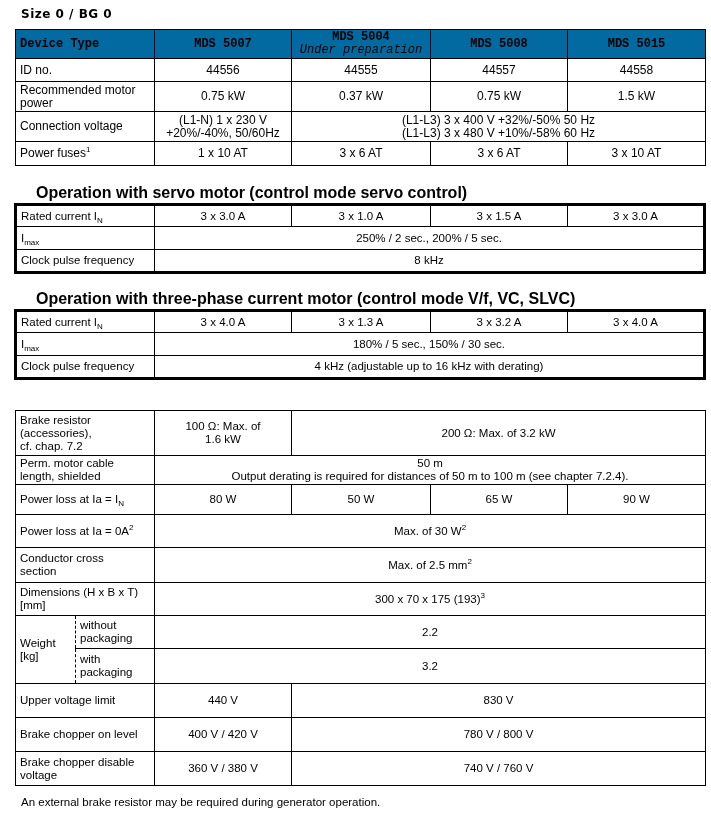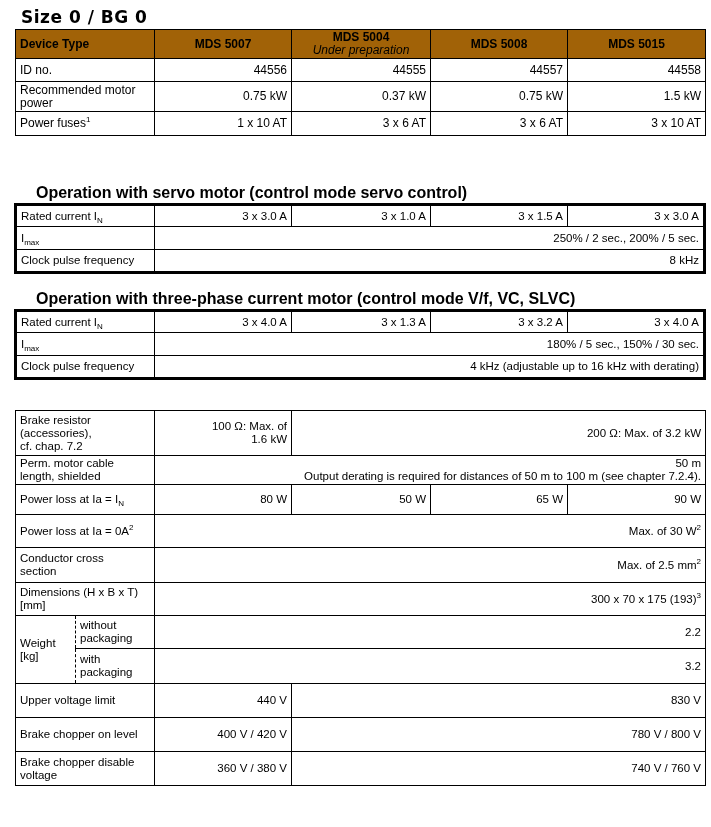--- a/index.html
+++ b/index.html
@@ -1,26 +1,26 @@
 <!DOCTYPE html>
 <html><head>
 <meta charset="utf-8">
 <style>
   html, body { margin:0; padding:0; background:#ffffff; }
   body { width:711px; height:827px; position:relative; overflow:hidden;
          font-family:"Liberation Sans", sans-serif; color:#000; font-size:12px; }
-  .title { position:absolute; left:21px; top:7px; font-weight:bold; font-size:17px;
+  .title { position:absolute; left:21px; top:7px; font-weight:bold; font-size:12px;
            letter-spacing:0.5px; font-family:"DejaVu Sans", sans-serif; }
   .subhead { position:absolute; left:36px; font-weight:bold; font-size:16px; }
   table { position:absolute; border-collapse:collapse; table-layout:fixed; }
   td, th { border:1px solid #000; padding:0 4px; font-size:12px; font-weight:normal;
            vertical-align:middle; line-height:13px; }
-  td.c { text-align:right; }
+  td.c { text-align:center; }
   td.l { text-align:left; }
-  th { background:#a16207; font-weight:bold; text-align:center; }
+  th { background:#0369a1; font-weight:bold; text-align:center;font-family:Liberation Mono, monospace; }
   th.l { text-align:left; }
   .it { font-style:italic; font-weight:normal; display:block; }
   table.thick { border:3px solid #000; }
   .narrow td { font-size:11.5px; }
   .notes { position:absolute; left:21px; top:795px; font-size:11.5px; line-height:14px; }
   sub, sup { font-size:8px; line-height:0; }
   .dash-l { border-right:1px dashed #000 !important; }
 </style>
 </head>
 <body>
@@ -50,20 +50,31 @@
     <td class="c">44557</td>
     <td class="c">44558</td>
   </tr>
   <tr style="height:30px">
     <td class="l">Recommended motor power</td>
     <td class="c">0.75 kW</td>
     <td class="c">0.37 kW</td>
     <td class="c">0.75 kW</td>
     <td class="c">1.5 kW</td>
   </tr>
+  <tr style="height:30px">
+    <td class="l">Connection voltage</td>
+    <td class="c">
+          <div>(L1-N) 1 x 230 V</div>
+          <div>+20%/-40%, 50/60Hz</div>
+        </td>
+    <td class="c" colspan="3">
+          <div>(L1-L3) 3 x 400 V +32%/-50% 50 Hz</div>
+          <div>(L1-L3) 3 x 480 V +10%/-58% 60 Hz</div>
+        </td>
+  </tr>
   <tr style="height:24px">
     <td class="l"><span>Power fuses</span><sup>1</sup></td>
     <td class="c">1 x 10 AT</td>
     <td class="c">3 x 6 AT</td>
     <td class="c">3 x 6 AT</td>
     <td class="c">3 x 10 AT</td>
   </tr>
 </tbody>
   </table>
 
@@ -213,13 +224,14 @@
           <div>Brake chopper disable</div>
           <div>voltage</div>
         </td>
     <td class="c">360 V / 380 V</td>
     <td class="c" colspan="3">740 V / 760 V</td>
   </tr>
 </tbody>
   </table>
 
 <div class="notes">
+  <div>An external brake resistor may be required during generator operation.</div>
 </div>
 
 </body></html>

